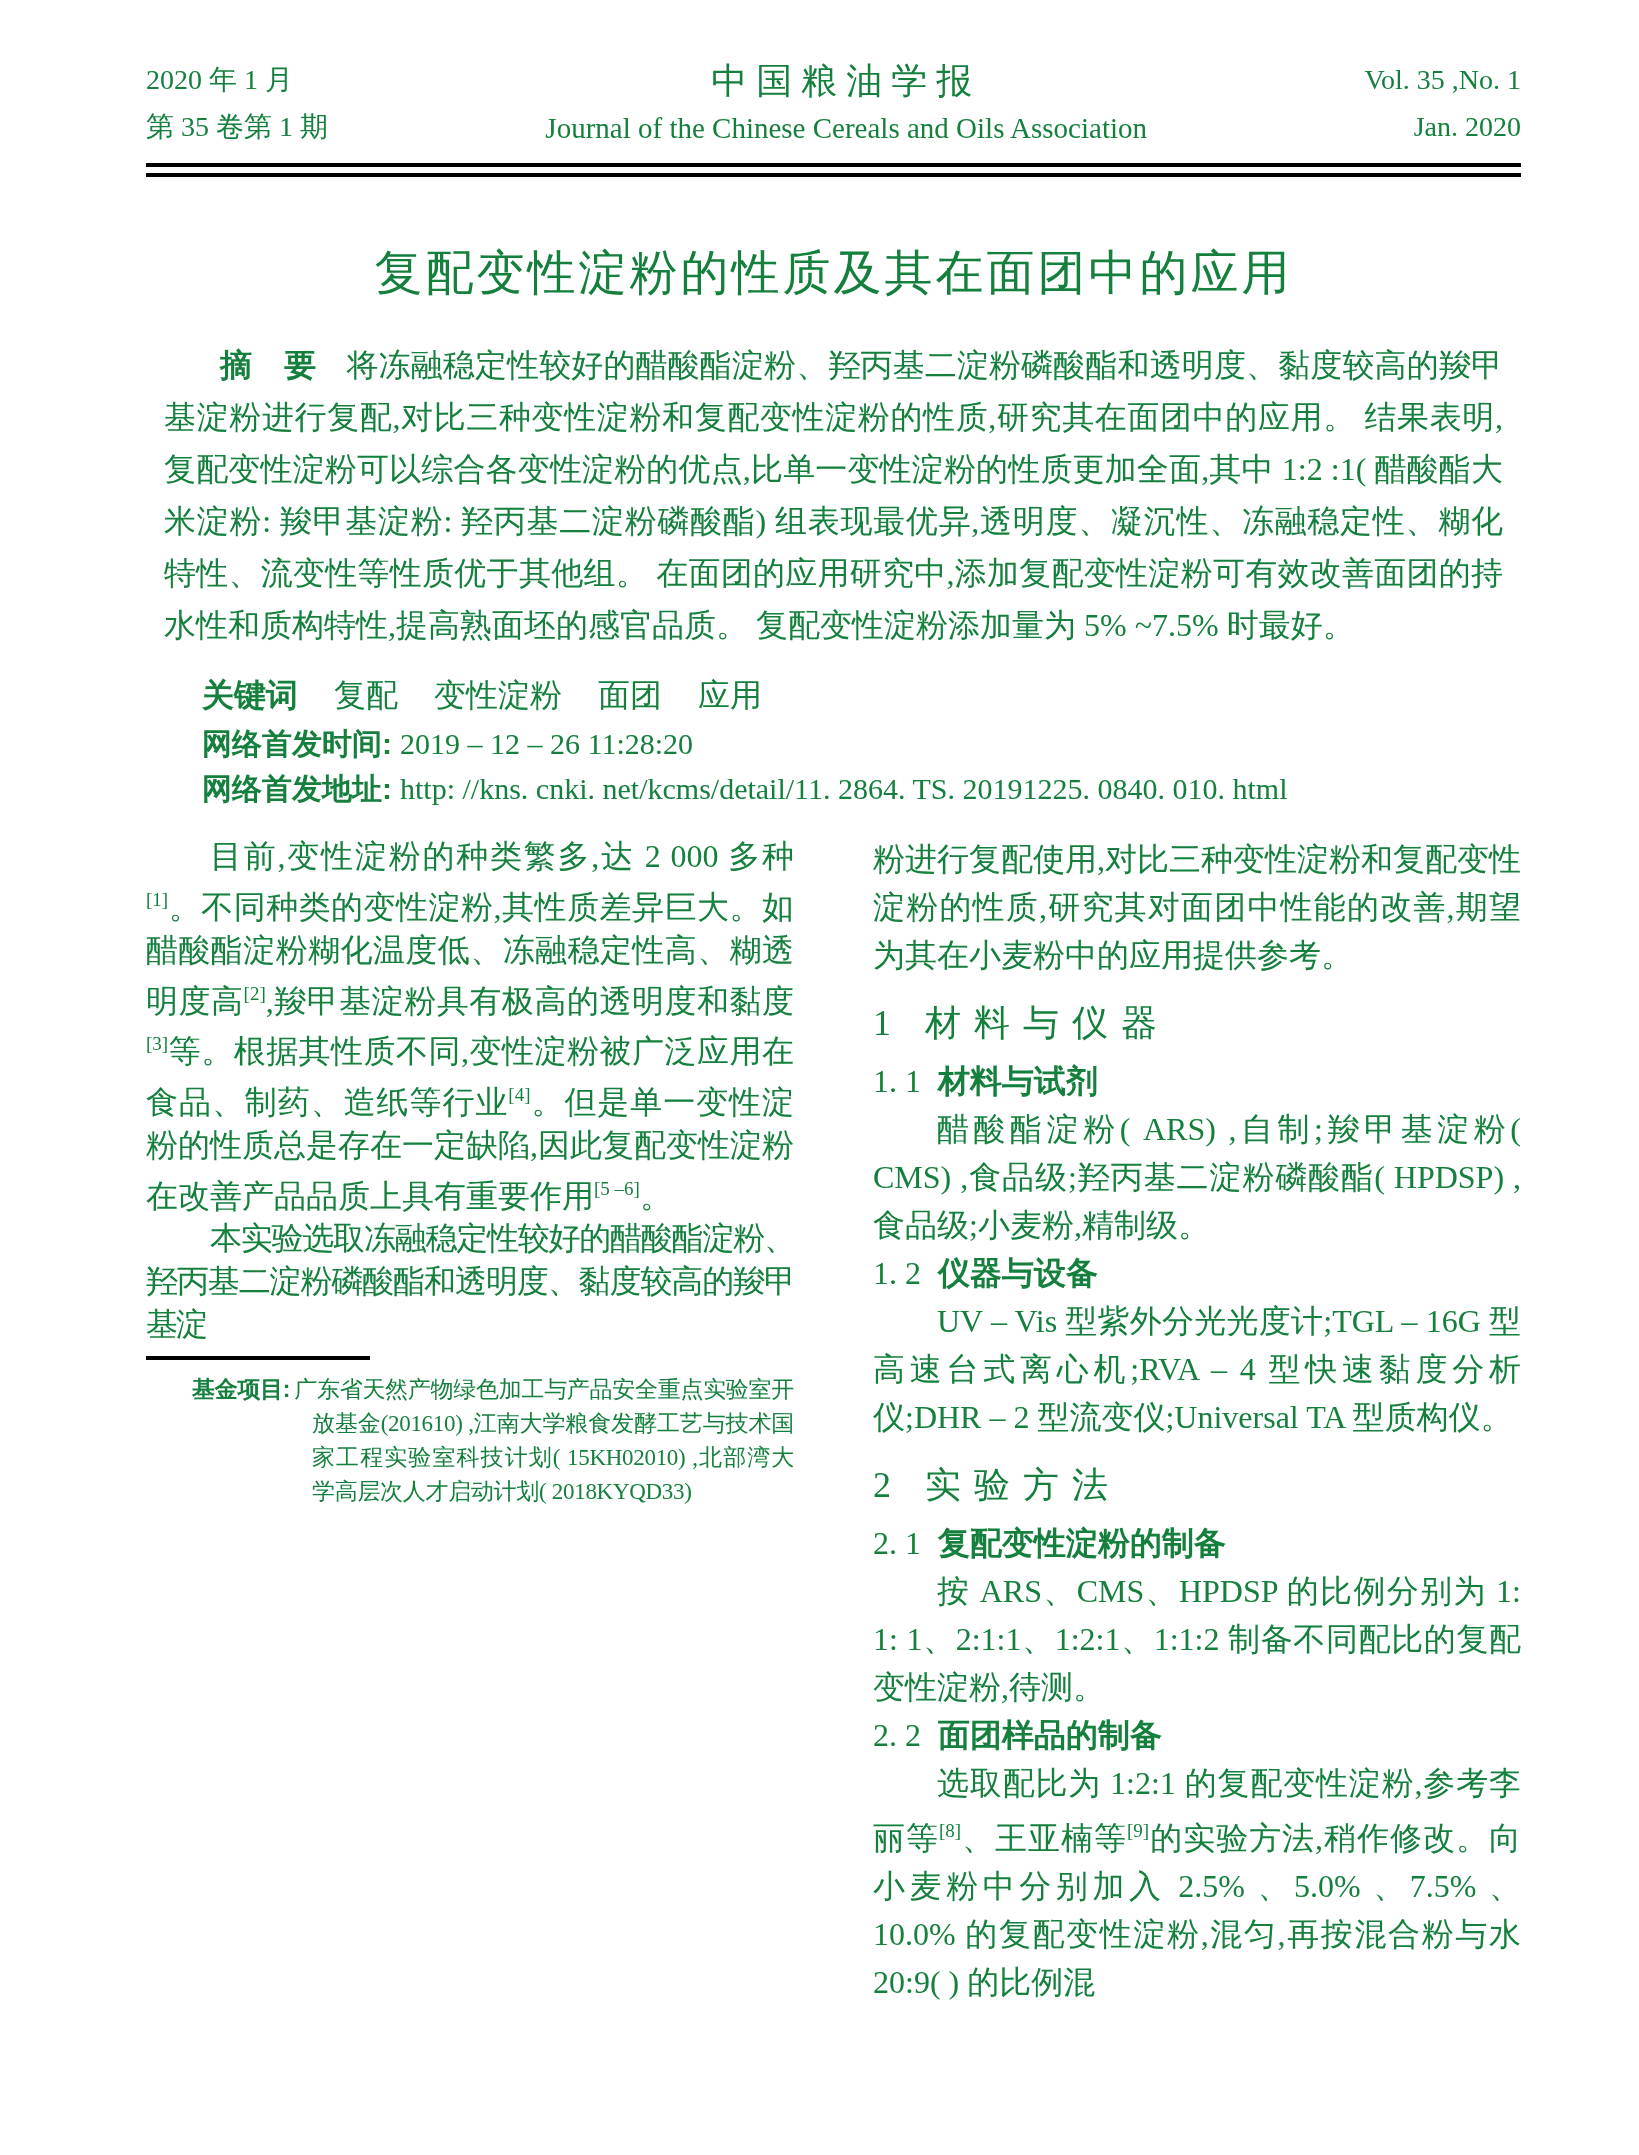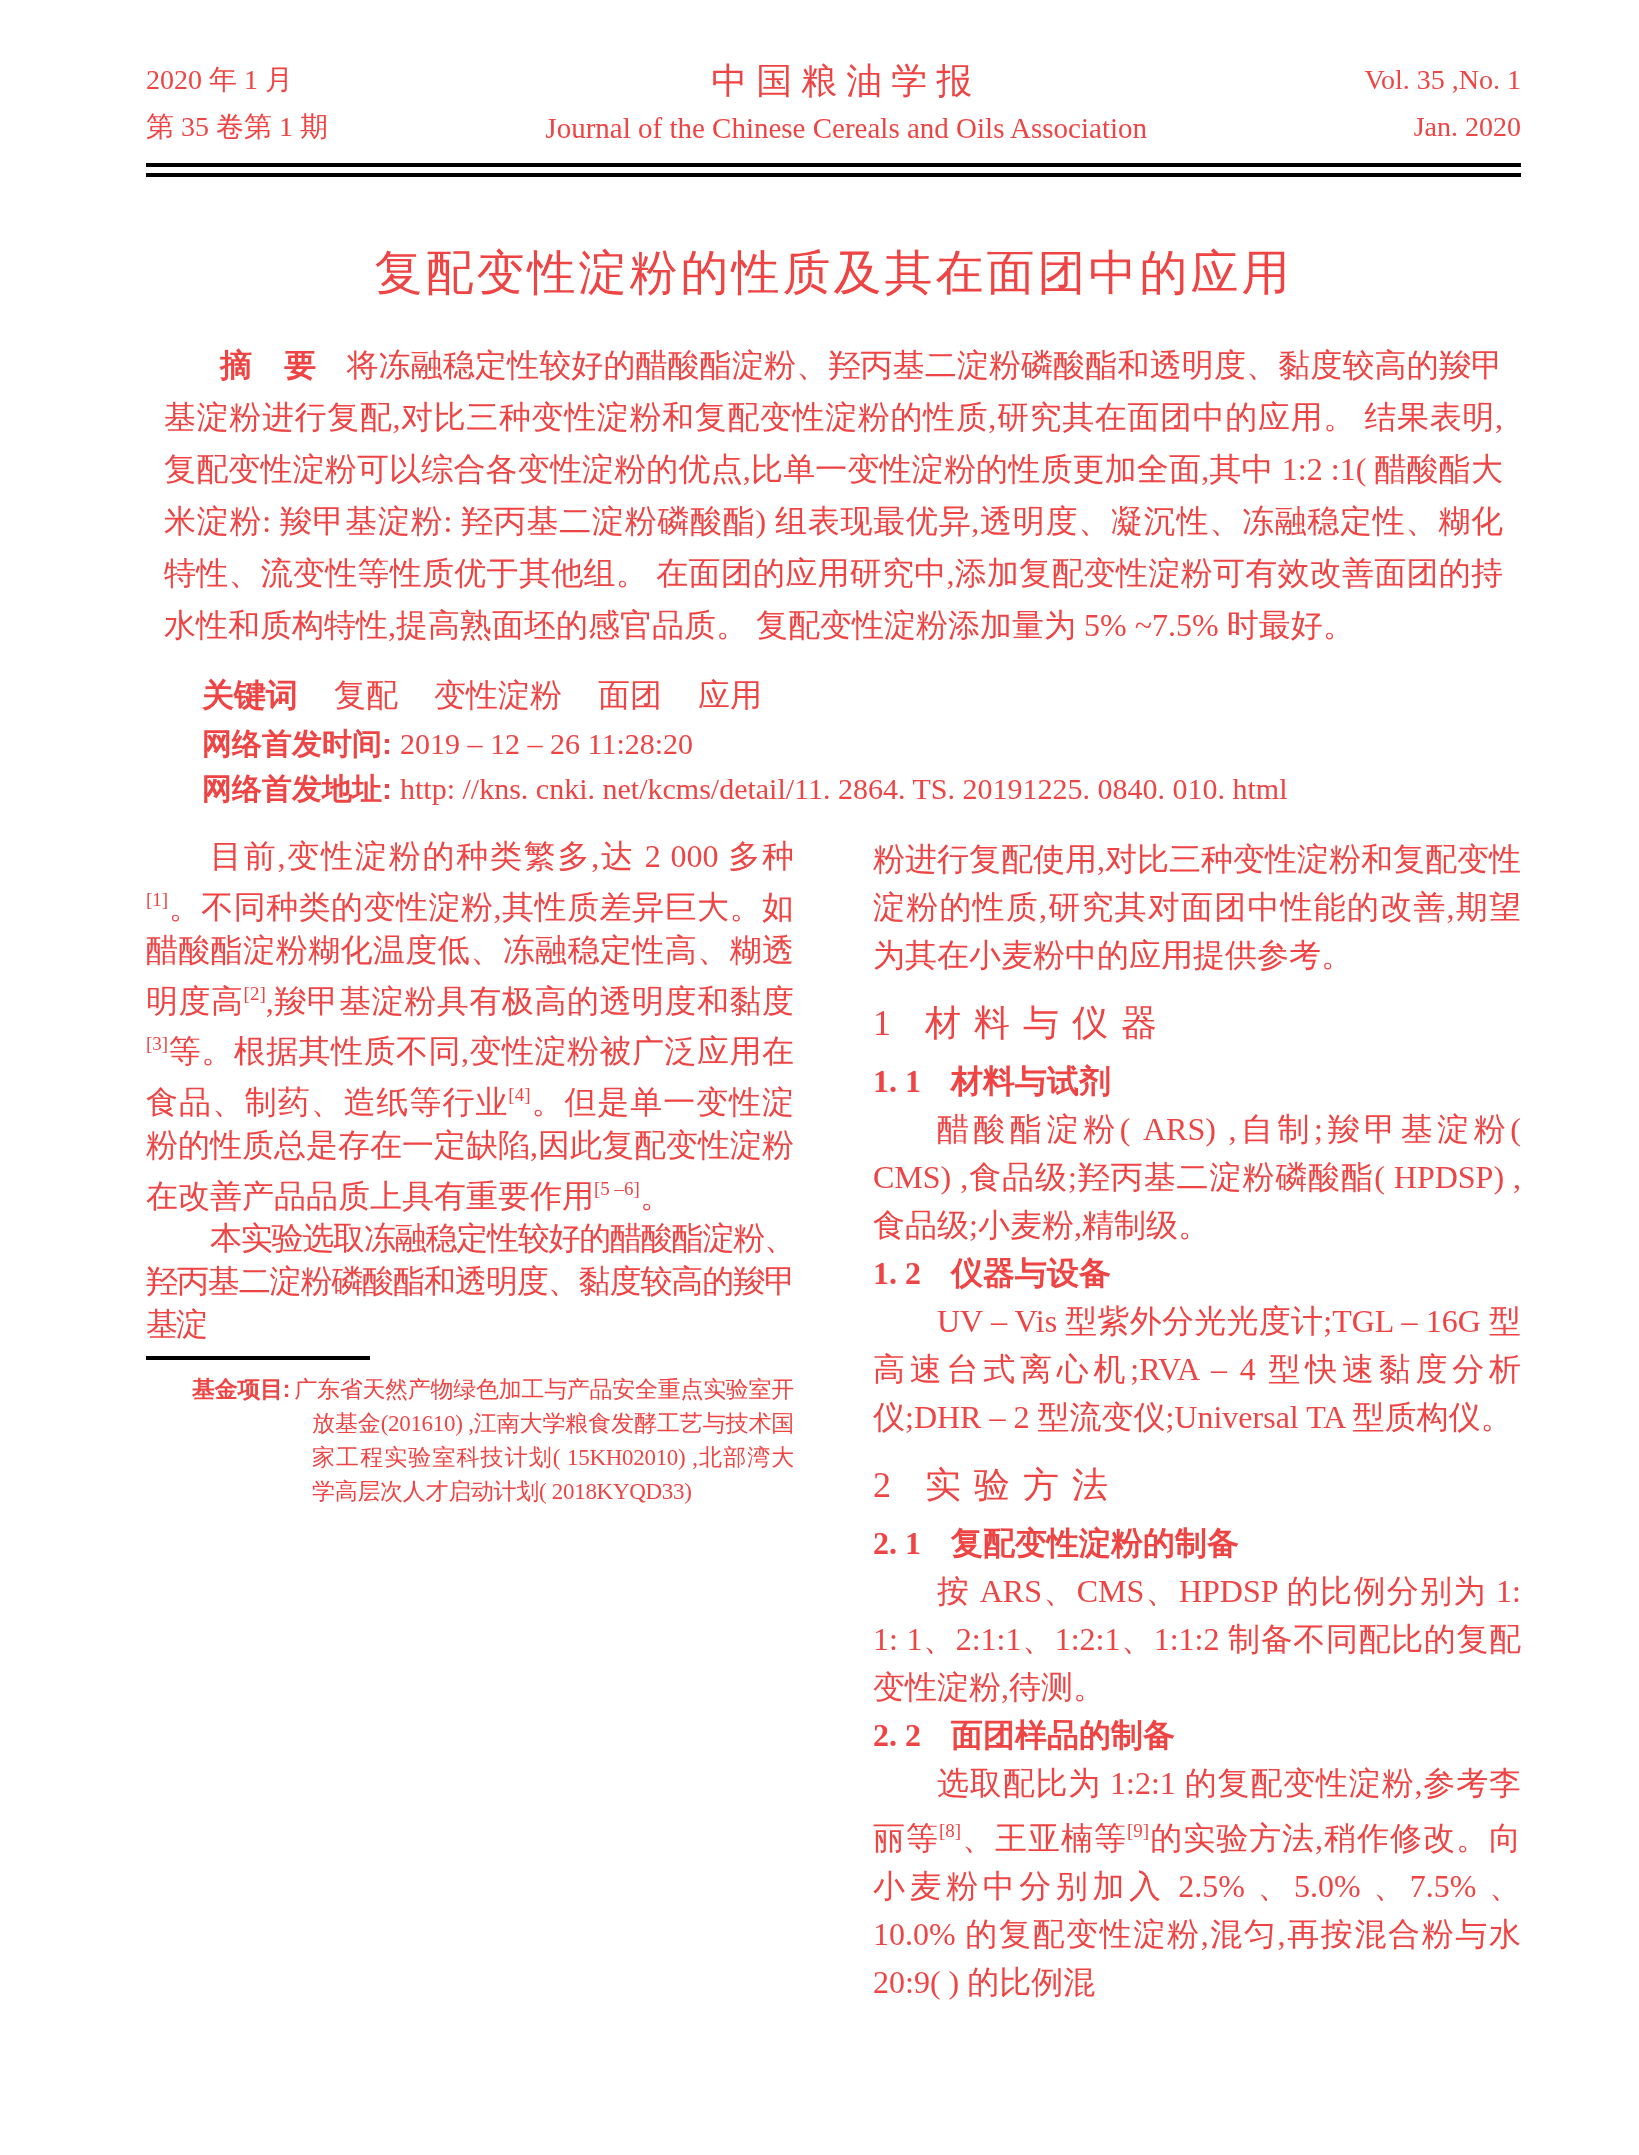--- a/index.html
+++ b/index.html
@@ -1,21 +1,21 @@
 <!DOCTYPE html>
 <html><head>
 <meta charset="utf-8">
 <style>
   html,body{margin:0;padding:0;background:#9a9a9a;}
   .page{
     position:relative;
     width:1639px;height:2155px;
     margin:0 auto;
     background:#ffffff;
-    color:#ef4444;
+    color:#15803d;
     font-family:"Liberation Serif","DejaVu Serif",serif;
     overflow:hidden;
     box-sizing:border-box;
     padding:56px 118px 0 146px;
   }
   
   .hdr{display:flex;justify-content:space-between;align-items:flex-start;}
   .hdr-left div{font-size:28px;line-height:47px;white-space:nowrap;}
   .hdr-center{text-align:center;flex:1;}
   .hdr-center .cn{font-size:36px;line-height:50px;letter-spacing:9px;}
@@ -48,21 +48,21 @@
   .col-left{margin-right:79px;line-height:43px;}
   .col-right{line-height:48px;}
   .col p{margin:0;text-indent:64px;}
   .col p.noindent{text-indent:0;}
   .col p.ls-tight{letter-spacing:-2px;}
   .col sup{font-size:19px;}
   .h1{font-size:36px;line-height:44px;margin:22px 0 12px;text-indent:0;text-align:left;}
   .h1num{margin-right:34px;}
   .h1txt{letter-spacing:13px;}
   .h2{font-size:32px;margin:0;text-indent:0;text-align:left;}
-  .h2num{margin-right:30px;font-family:"Liberation Serif","DejaVu Serif",serif;font-weight:700;}
+  .h2num{margin-right:17px;font-family:"Liberation Serif","DejaVu Serif",serif;font-weight:400;}
   
   .footnote{margin-top:10px;}
   .fn-rule{width:224px;border-top:4px solid #000;margin-bottom:12px;}
   .fn-items{margin-left:46px;font-size:23px;line-height:34px;text-align:justify;}
   .fn-item{letter-spacing:-0.3px;}
   .fn-label{margin-right:4px;}
   .fn-hang{padding-left:120px;text-indent:-120px;}
 </style>
 </head>
 <body>

